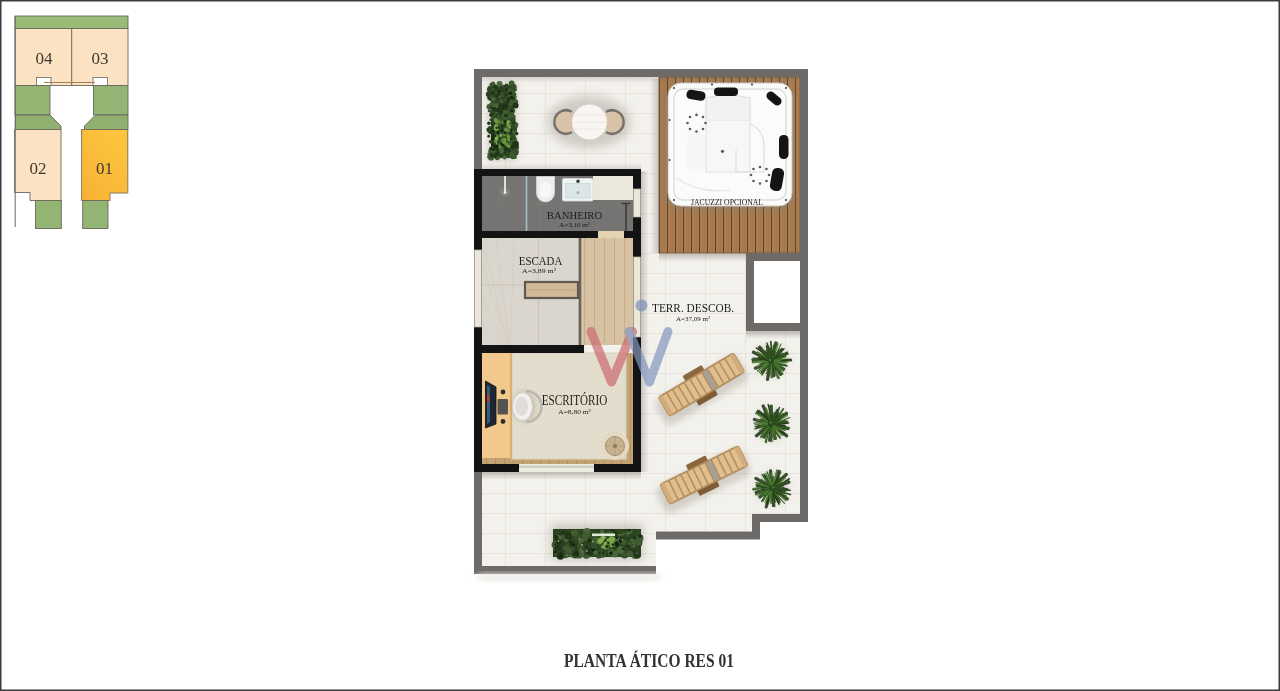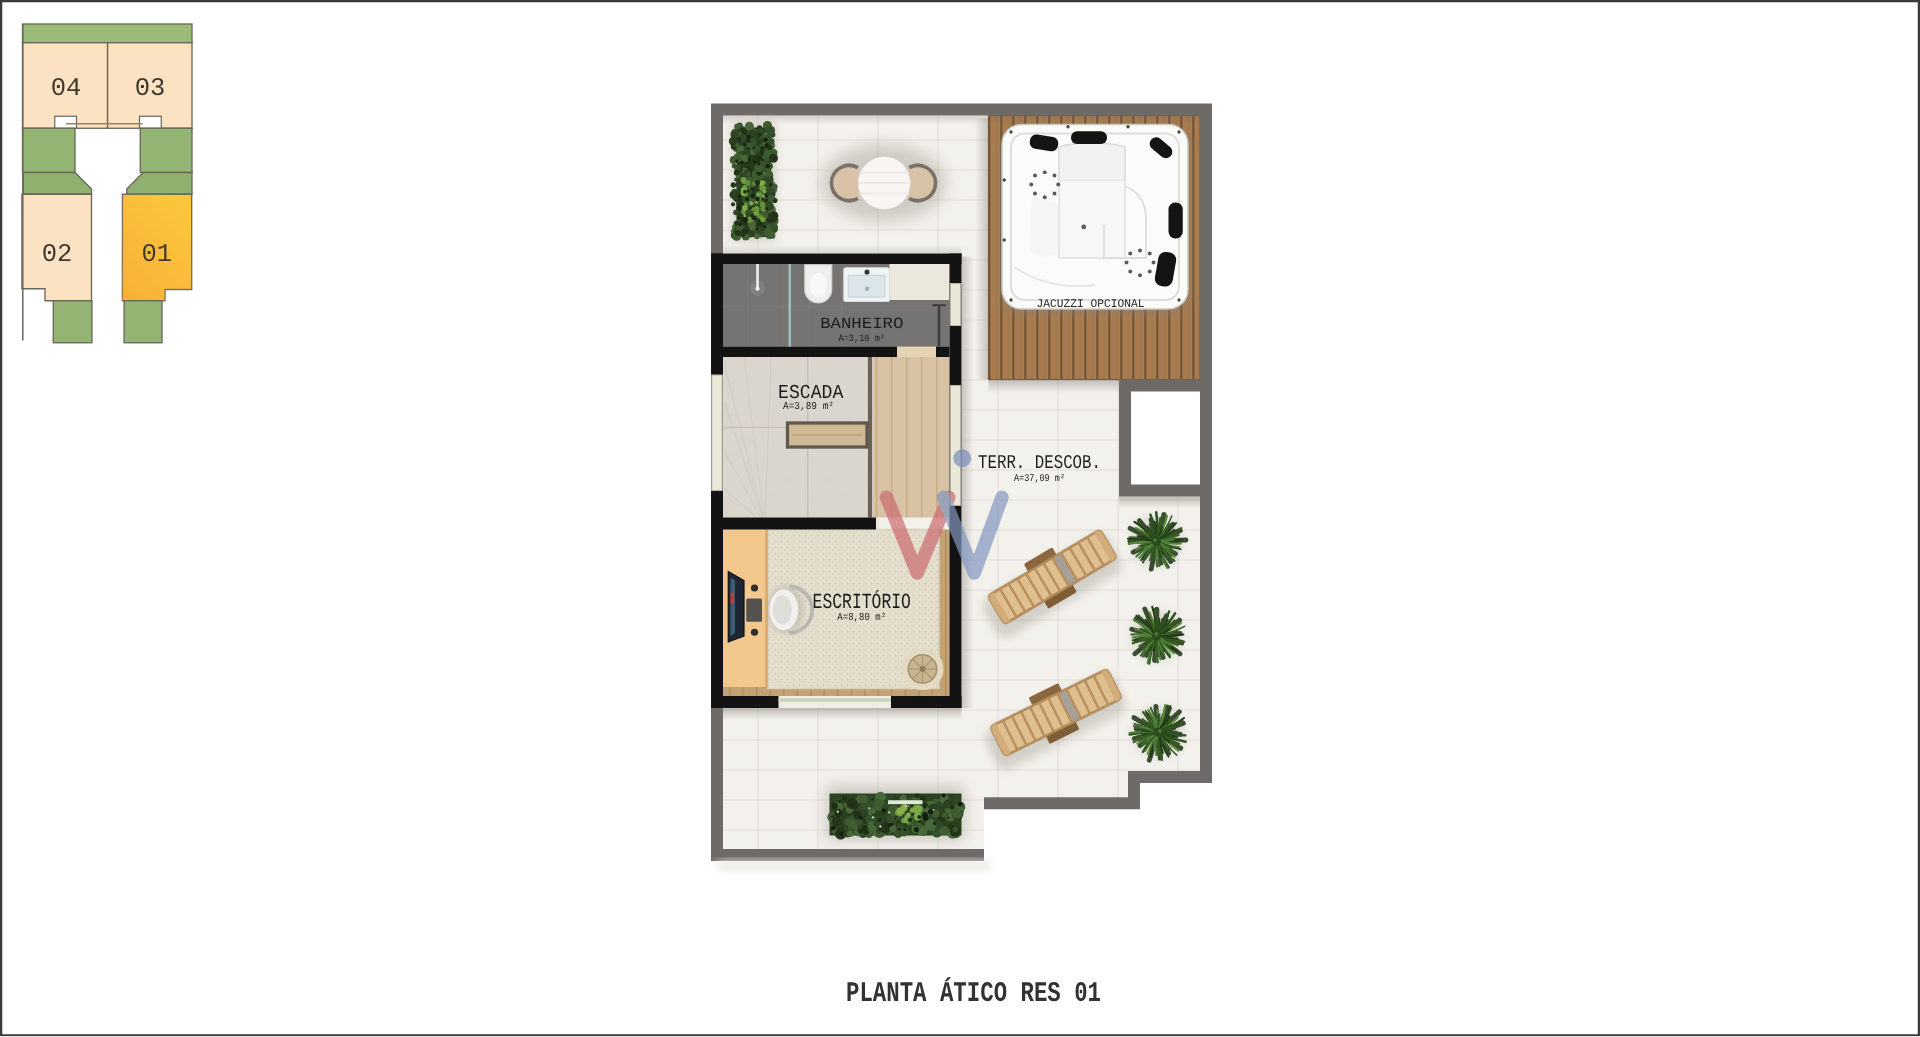--- a/index.html
+++ b/index.html
@@ -1,17 +1,17 @@
 <!DOCTYPE html>
 <html><head>
 <meta charset="utf-8">
 <style>
 html,body{margin:0;padding:0;background:#ffffff;}
 #page{position:relative;width:1280px;height:691px;background:#ffffff;overflow:hidden;
-font-family:Liberation Mono, monospace;}
+font-family:Liberation Serif, serif;}
 </style>
 </head>
 <body>
 <div id="page">
 <svg width="1280" height="691" viewBox="0 0 1280 691">
 <defs>
 <pattern id="tile" width="40" height="20" patternUnits="userSpaceOnUse" x="25" y="13">
   <rect width="40" height="20" fill="#f3f1ec"></rect>
   <path d="M0,0 H40 M0,0 V20" stroke="#dbd6ce" stroke-width="1"></path>
 </pattern>

